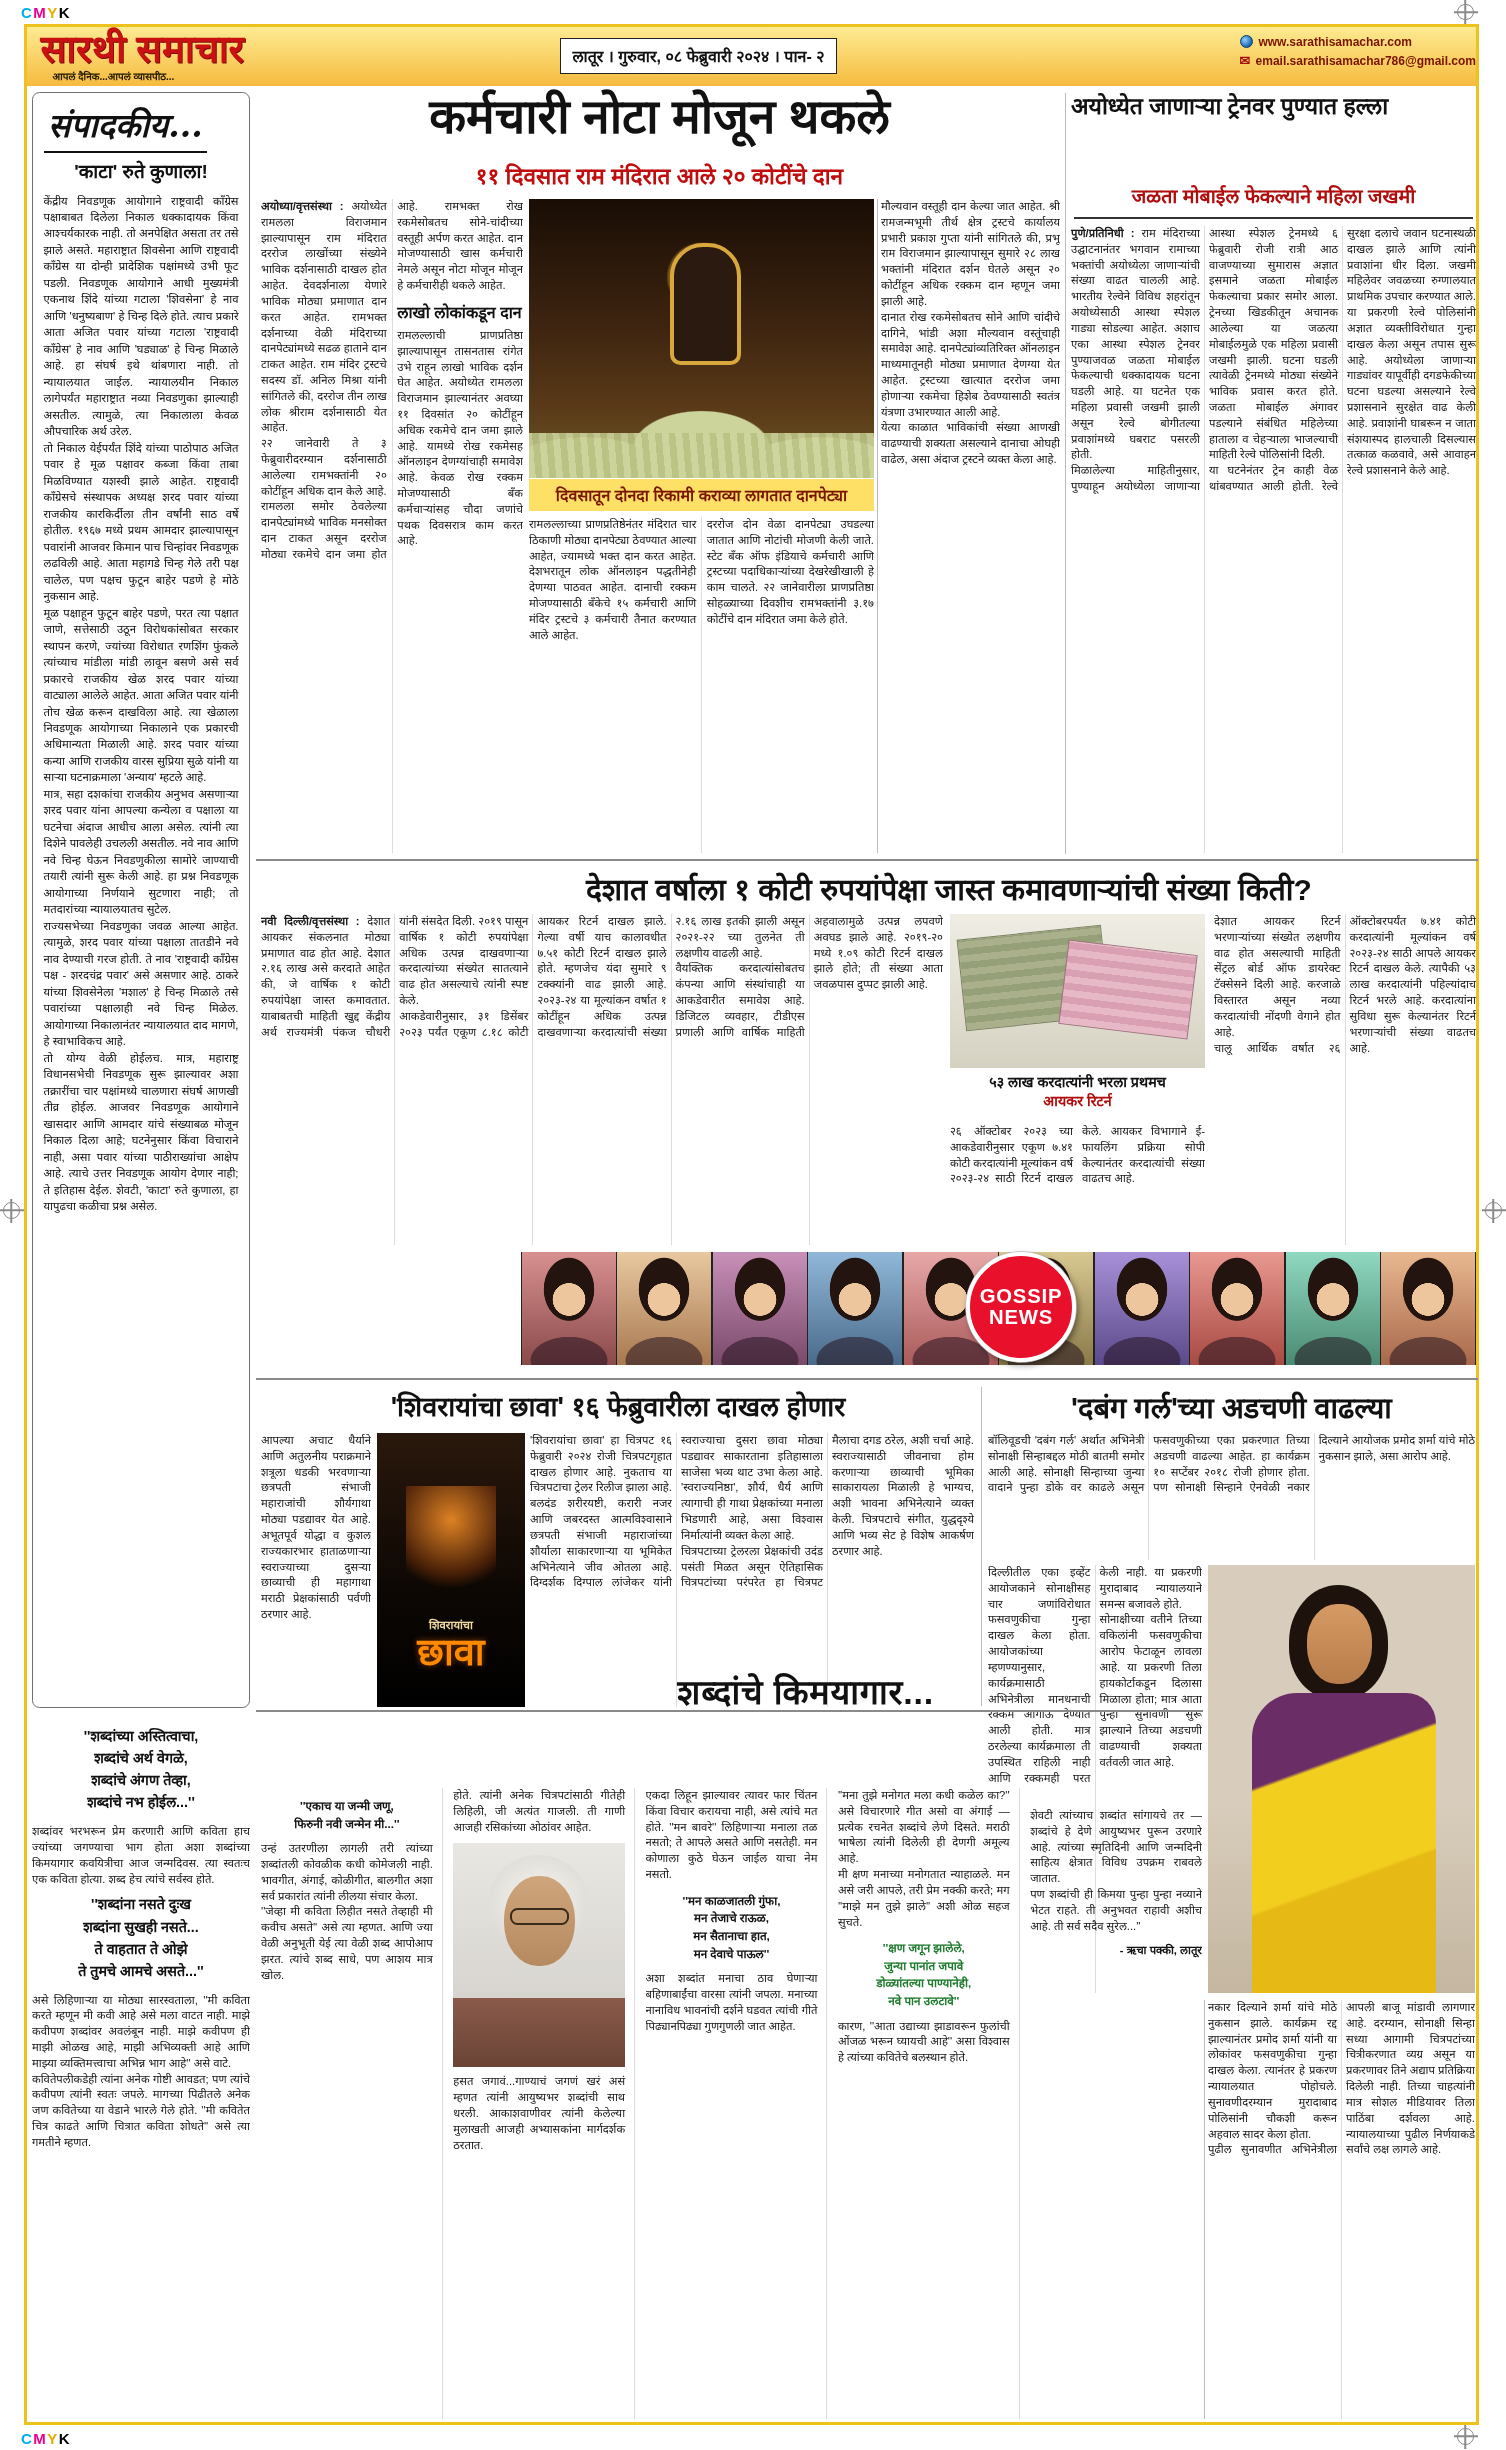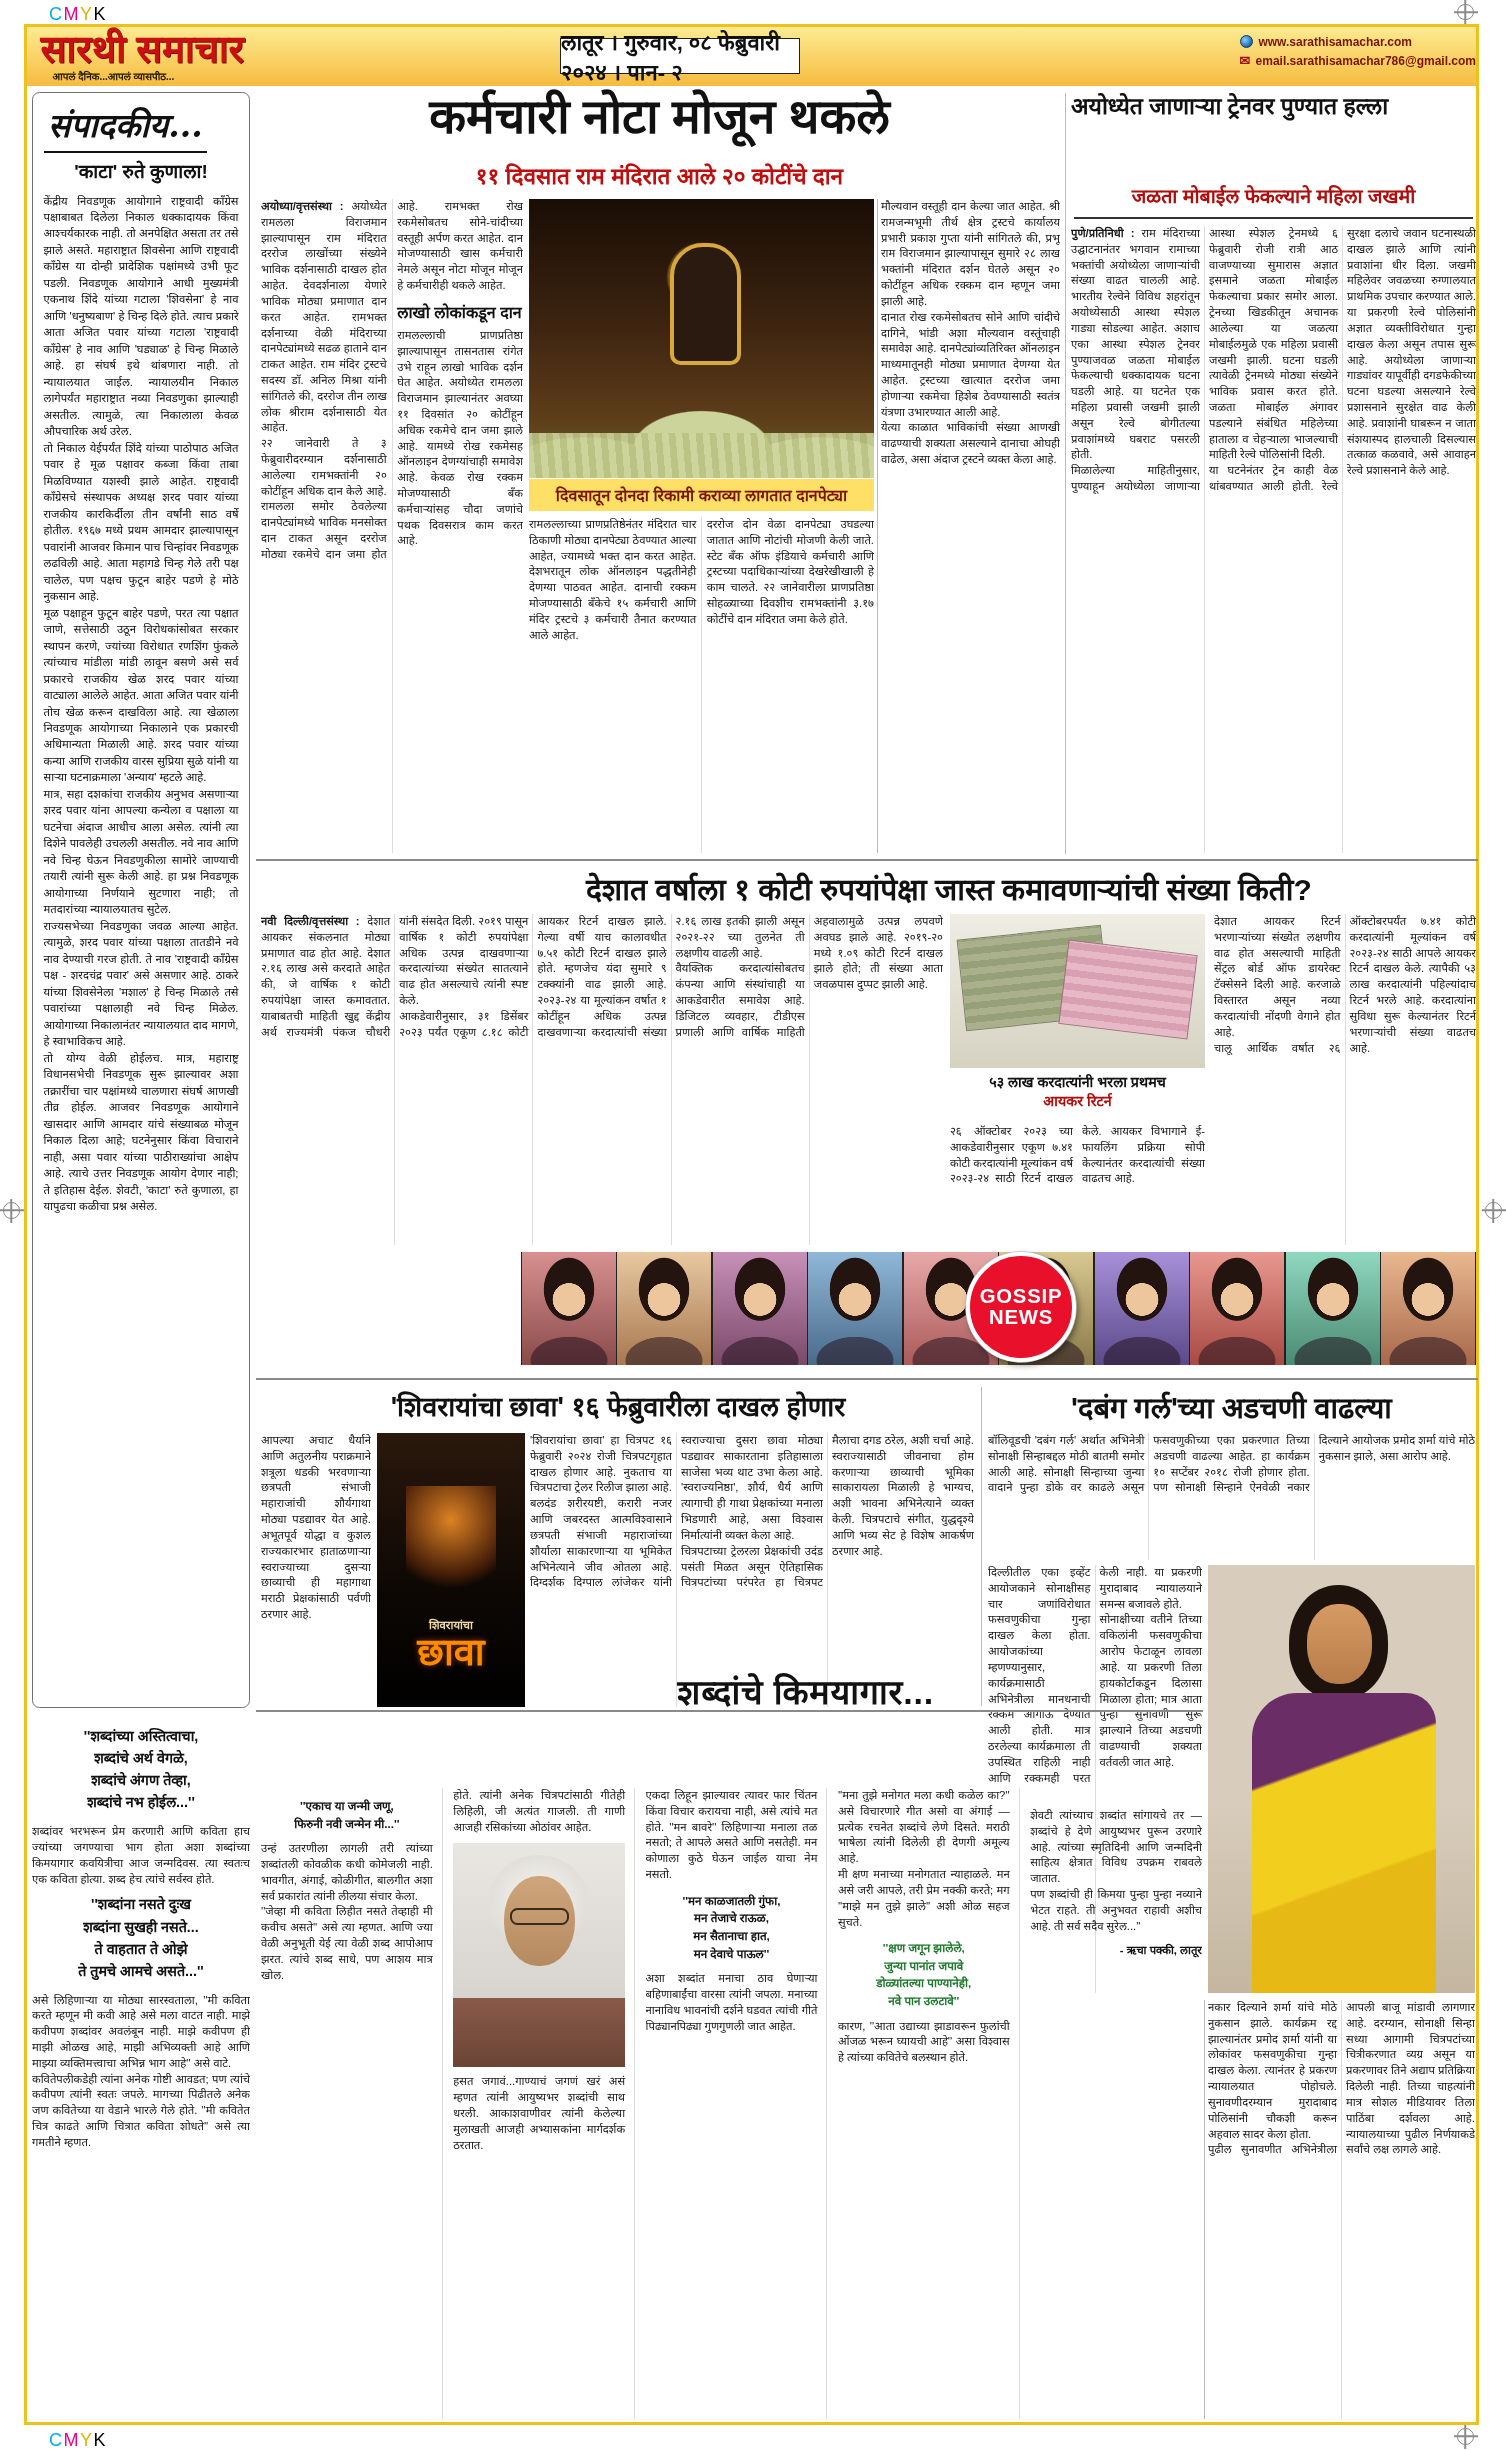--- a/index.html
+++ b/index.html
@@ -1,34 +1,34 @@
 <!DOCTYPE html>
 <html lang="mr" style="font-size:12px"><head>
 <meta charset="utf-8">
 <title>सारथी समाचार</title>
 <style>
   *{margin:0;padding:0;box-sizing:border-box;}
   body{background:#e9e9e9;font-family:"Liberation Sans",sans-serif;}
   .page{position:relative;width:1506px;height:2450px;background:#fff;margin:0 auto;overflow:hidden;color:#111;}
   
-  .cmyk{position:absolute;font-weight:400;font-size:18px;letter-spacing:1.5px;margin-left:28px;}
+  .cmyk{position:absolute;font-weight:700;font-size:15px;letter-spacing:1.5px;}
   .cmyk span:nth-child(1){color:#00aeef}.cmyk span:nth-child(2){color:#ec008c}
   .cmyk span:nth-child(3){color:#e3b000}.cmyk span:nth-child(4){color:#000}
   .cmyk.top{left:21px;top:3.8px}.cmyk.bottom{left:21px;top:2430px}
   .regmark{position:absolute;width:16.6px;height:16.6px;border:1.5px solid #8a8a8a;border-radius:50%;}
   .regmark::before{content:"";position:absolute;left:50%;top:-4.5px;width:1.5px;height:24px;background:#8a8a8a;transform:translateX(-50%);}
   .regmark::after{content:"";position:absolute;top:50%;left:-4.5px;height:1.5px;width:24px;background:#8a8a8a;transform:translateY(-50%);}
   .regmark.tr{left:1457px;top:3.8px}.regmark.ml{left:3px;top:1202px}
   .regmark.mr{left:1485px;top:1202px}.regmark.br{left:1457px;top:2428px}
   
   .frame{position:absolute;left:24px;top:24px;width:1455px;height:2401px;border:3px solid #eec21c;pointer-events:none;}
   .masthead{position:absolute;left:27px;top:27px;width:1449px;height:59px;background:linear-gradient(180deg,#fdeb92 0%,#f6bb3f 100%);}
   .mast-title{position:absolute;left:13.6px;top:1.5px;font-size:38px;font-weight:800;color:#c91111;line-height:1.1;text-shadow:0.8px 0.8px 0 #7a0a0a;}
   .mast-tagline{position:absolute;left:25.6px;top:42px;font-size:10px;font-weight:700;color:#241a00;}
-  .dateline{position:absolute;left:533px;top:10.5px;width:240px;height:36px;background:#fff;border:1.5px solid #222;display:flex;align-items:center;justify-content:center;font-size:22px;font-weight:700;}
+  .dateline{position:absolute;left:533px;top:10.5px;width:277px;height:36px;background:#fff;border:1.5px solid #222;display:flex;align-items:center;justify-content:center;font-size:16px;font-weight:700;}
   .contact{position:absolute;right:10.5px;top:7.5px;width:226px;font-size:12px;font-weight:700;color:#7a1400;}
   .contact-row{display:flex;align-items:center;gap:5.3px;margin-bottom:4.5px;}
   .globe-icon{width:13.6px;height:13.6px;border-radius:50%;background:radial-gradient(circle at 35% 35%,#8fd0ff,#1a66b0 70%);border:0.8px solid #0a3a6a;display:inline-block;}
   .mail-icon{color:#a01010;font-size:12.8px;}
   
   .body{font-size:11.3px;line-height:1.4;text-align:justify;color:#181818;}
   .body span,.edit-body{white-space:pre-line;}
   .byline{font-weight:800;}
   .vr{position:absolute;width:0.8px;background:#bbb;}
   .hr{position:absolute;height:1.5px;background:#8a8a8a;}

